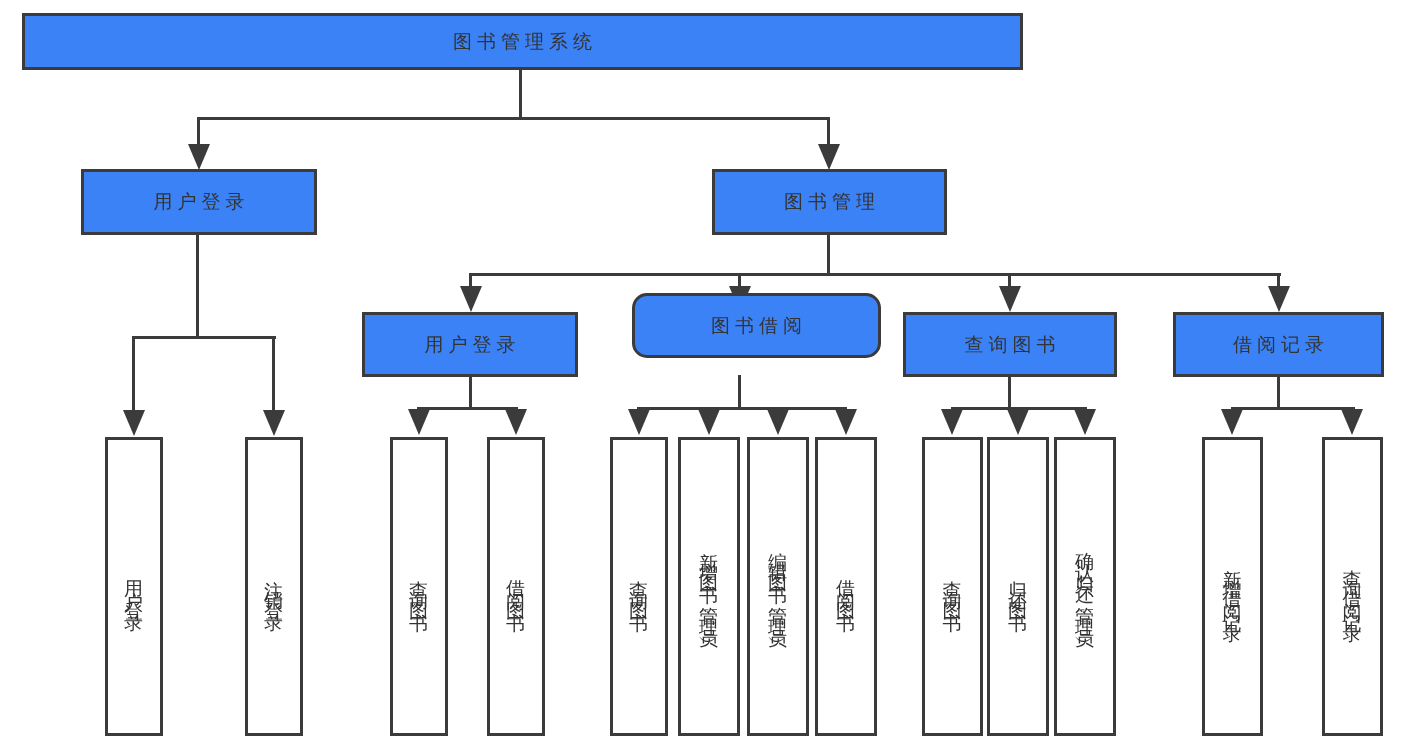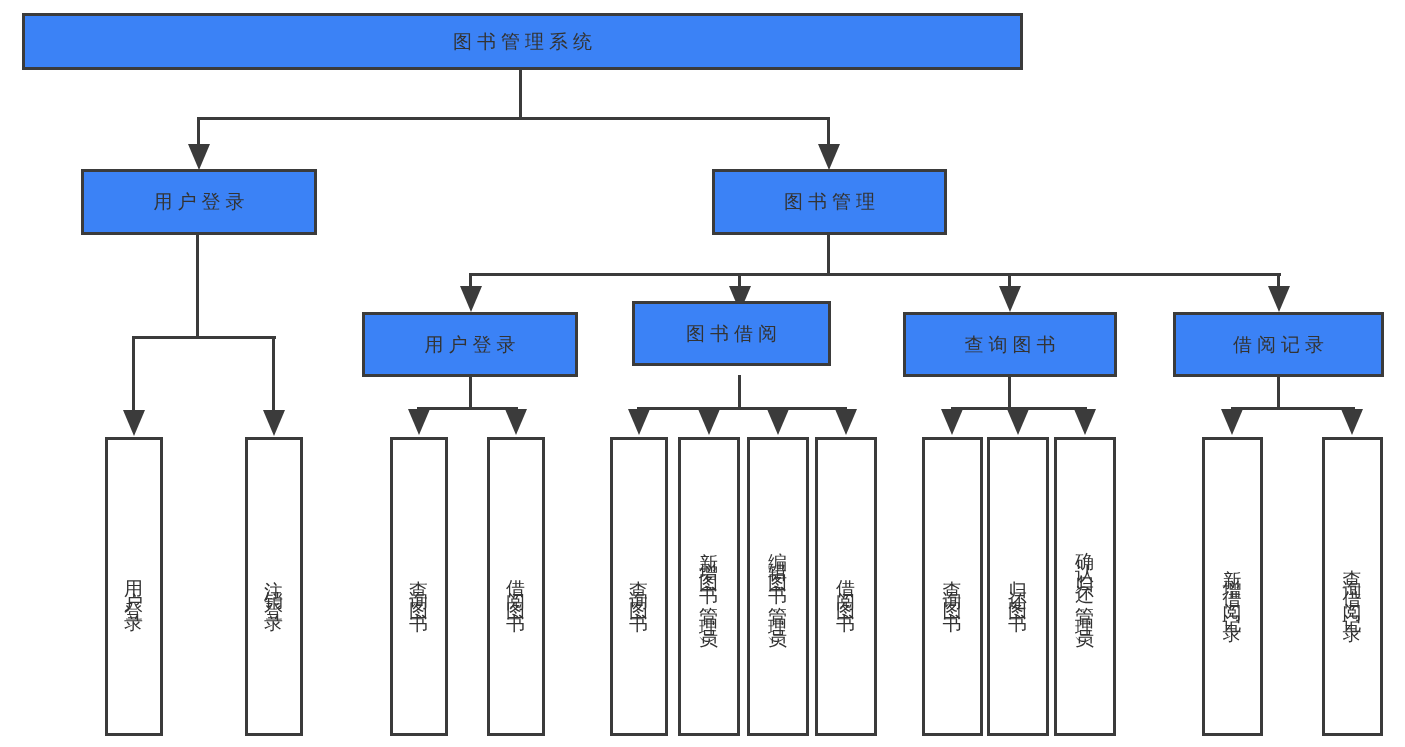--- a/index.html
+++ b/index.html
@@ -105,21 +105,21 @@
   <div class="line" style="left:1008px; top:273px; width:3px; height:16px;"></div>
   <div class="line" style="left:1277px; top:273px; width:3px; height:16px;"></div>
   <div class="head" style="left:460px; top:286px;"></div>
   <div class="head" style="left:729px; top:286px;"></div>
   <div class="head" style="left:999px; top:286px;"></div>
   <div class="head" style="left:1268px; top:286px;"></div>
 
   <div class="box" style="left:362px; top:312px; width:216px; height:65px;">
     <span>用户登录</span>
   </div>
-  <div class="box" style="left:632px; top:301px; width:199px; height:65px;">
+  <div class="box" style="left:632px; top:293px; width:249px; height:65px;border-radius:15px;">
     <span>图书借阅</span>
   </div>
   <div class="box" style="left:903px; top:312px; width:214px; height:65px;">
     <span>查询图书</span>
   </div>
   <div class="box" style="left:1173px; top:312px; width:211px; height:65px;">
     <span>借阅记录</span>
   </div>
 
   <div class="line" style="left:469px; top:375px; width:3px; height:34px;"></div>

